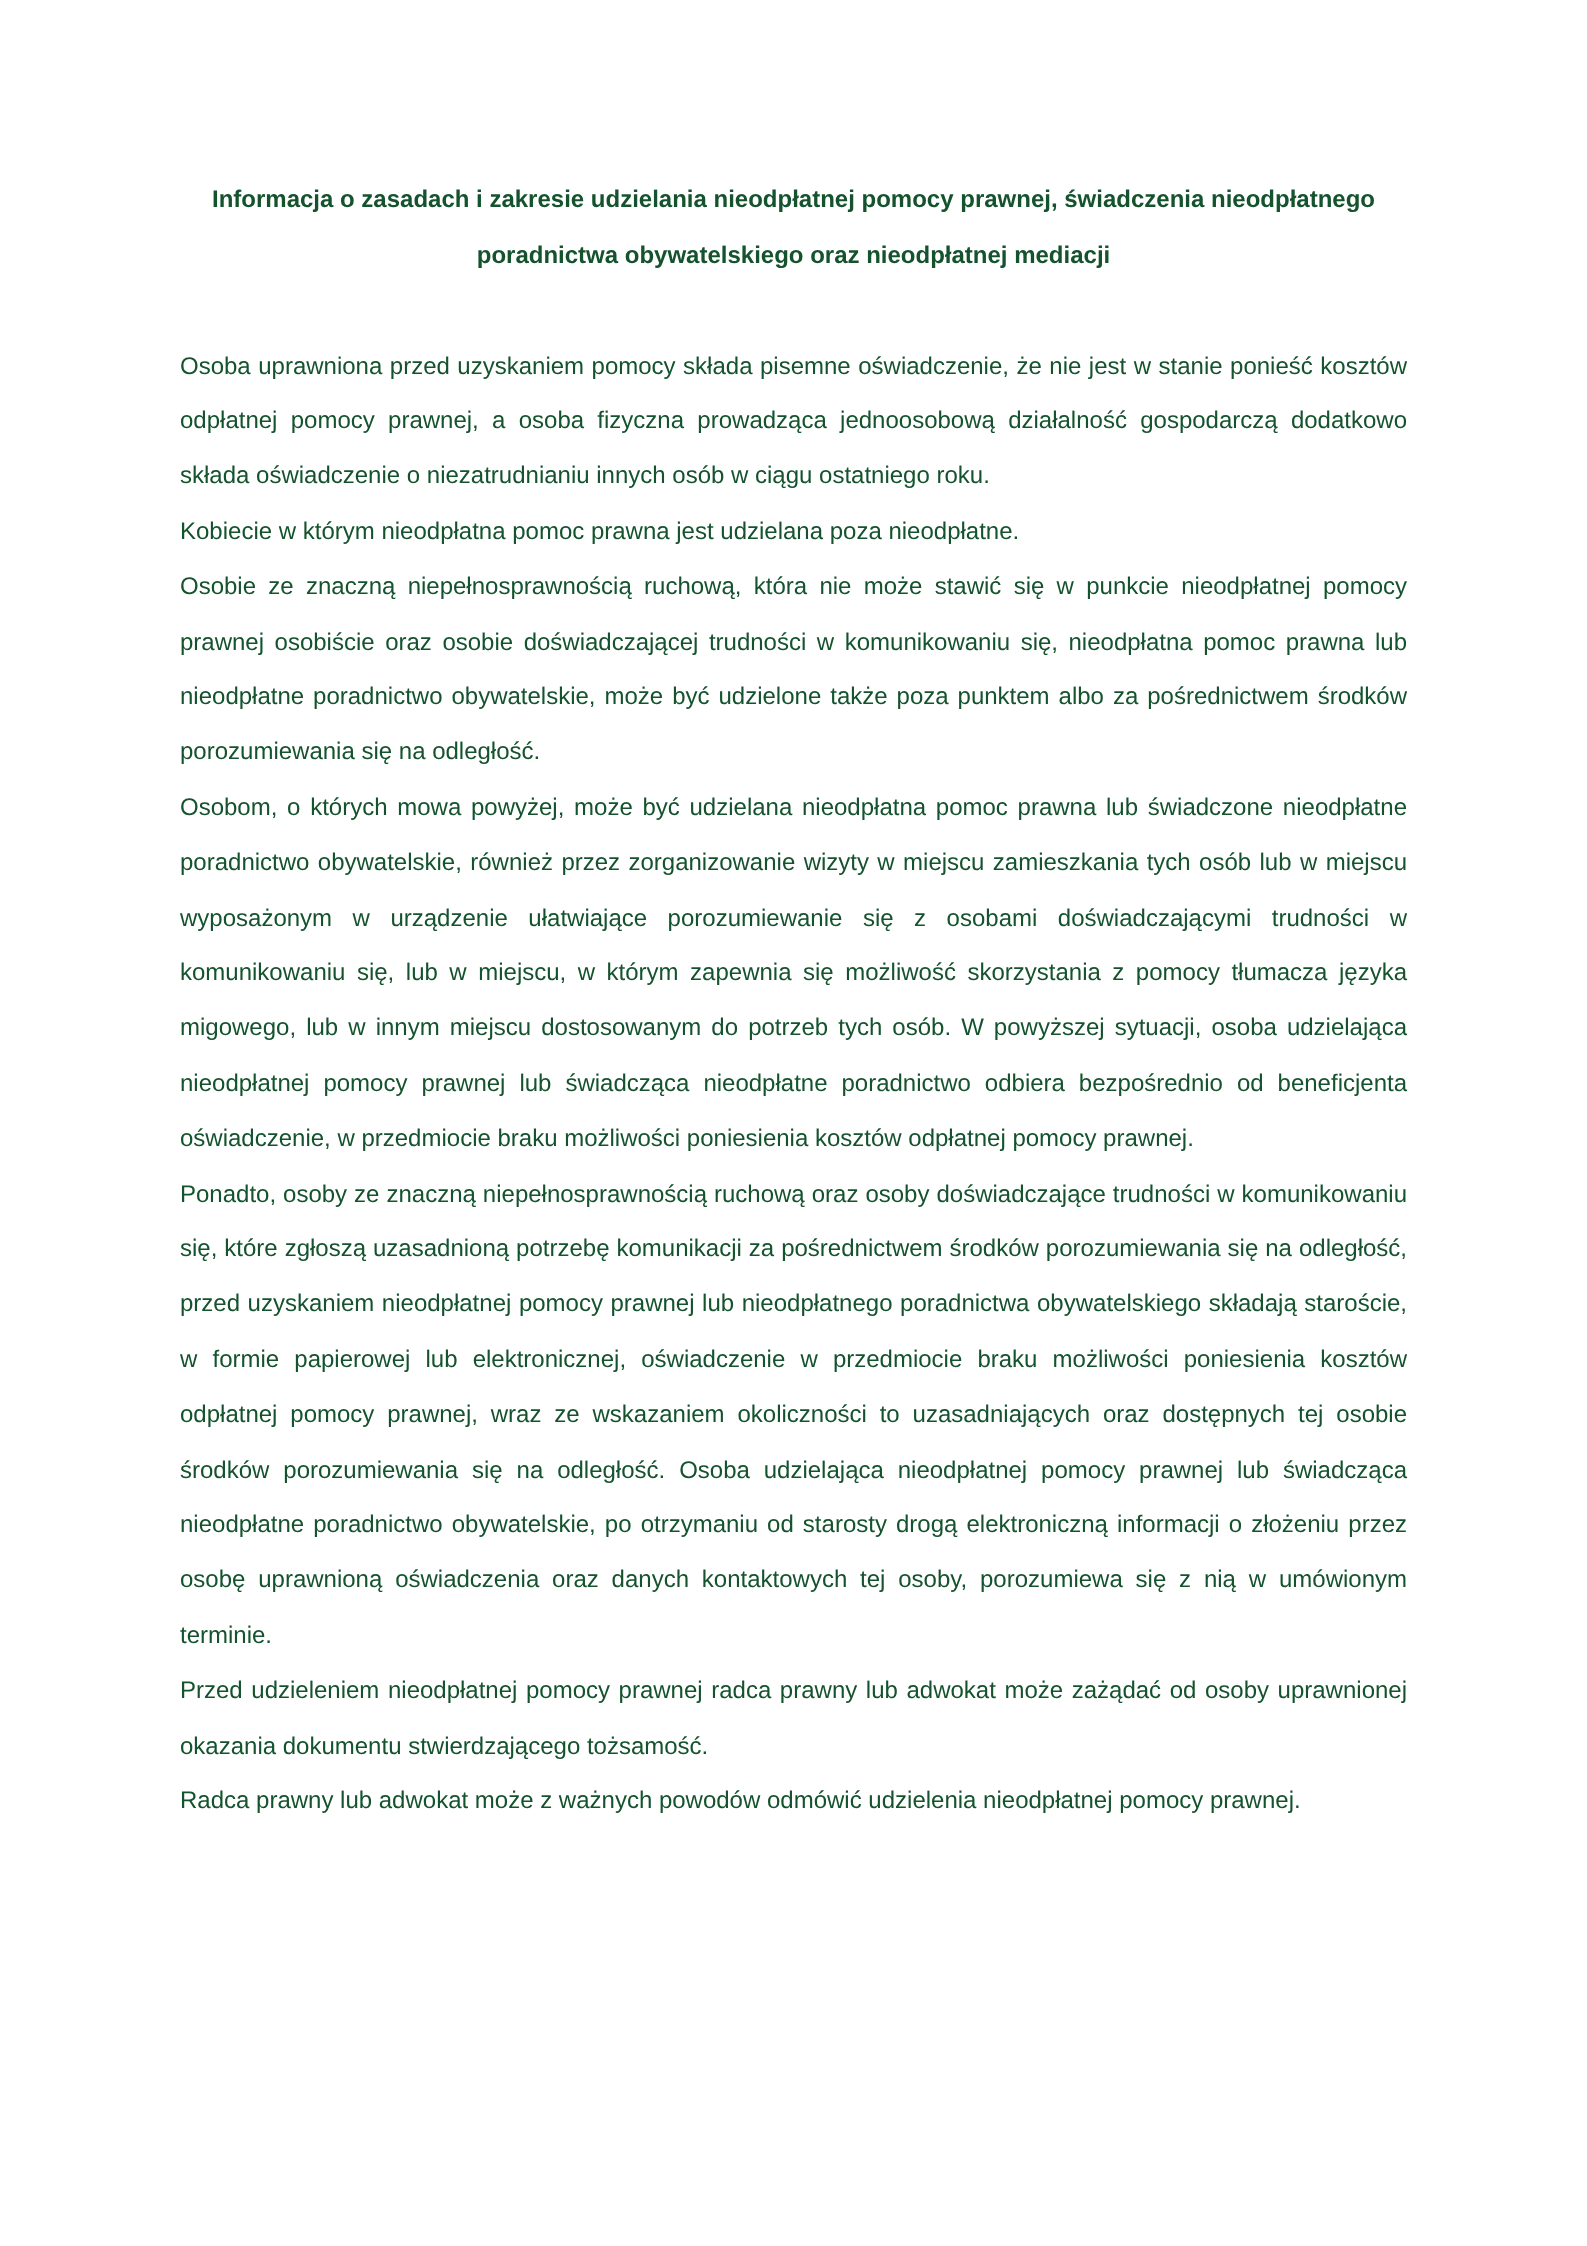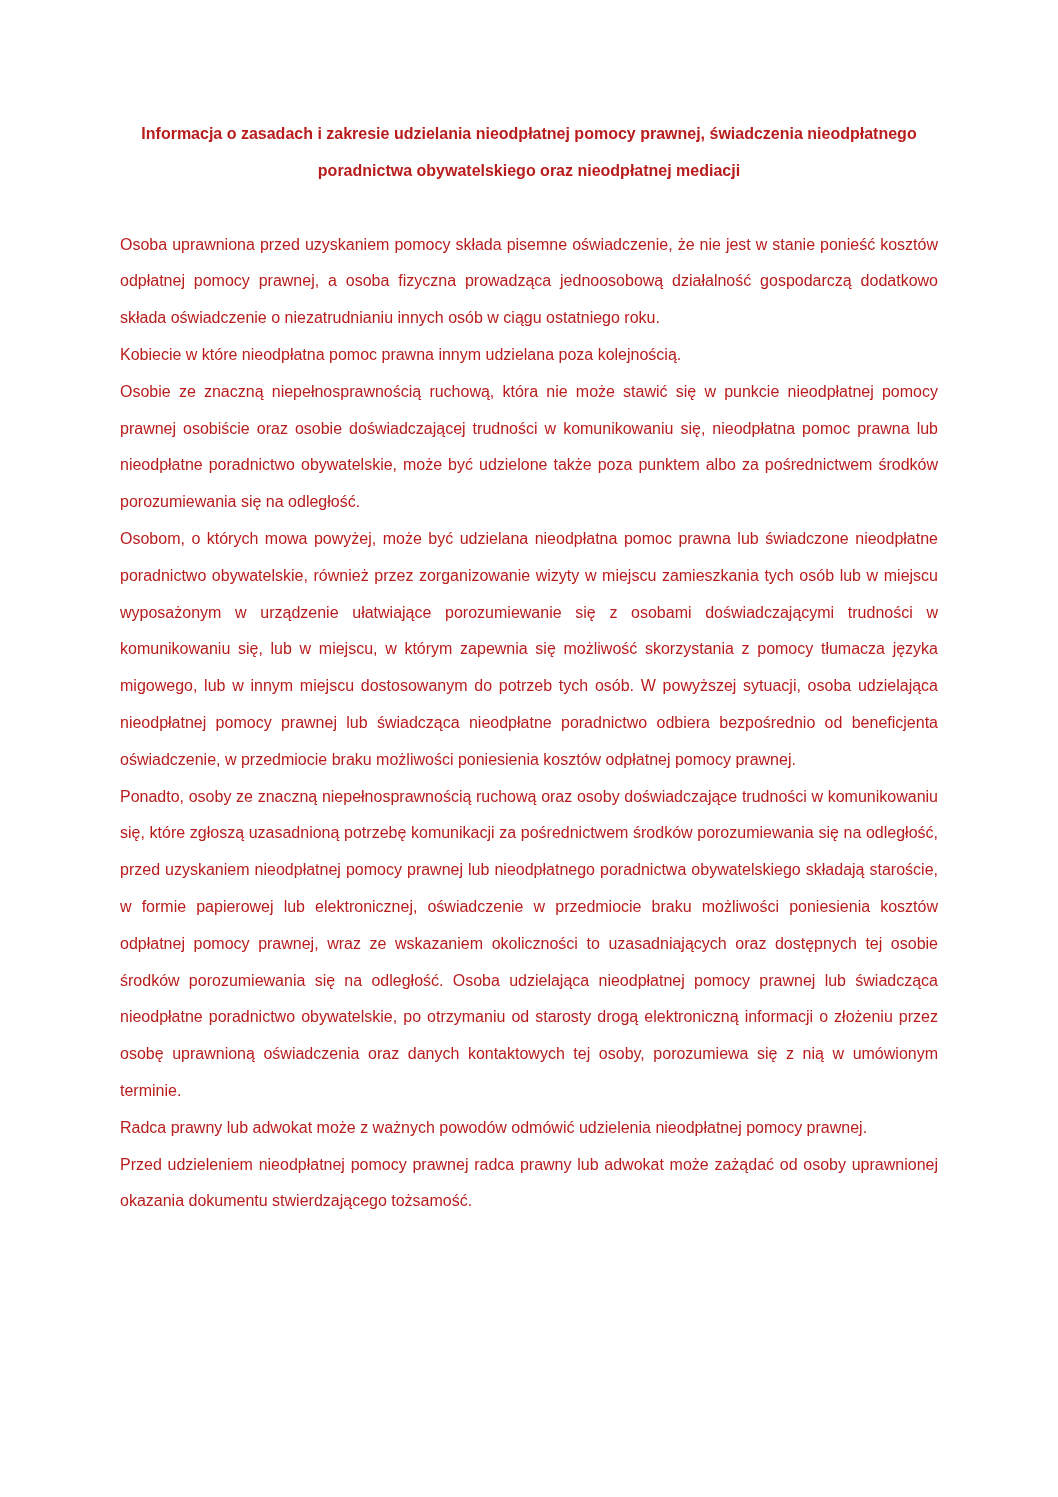--- a/index.html
+++ b/index.html
@@ -41,25 +41,25 @@
     padding: 0;
   }
   .para .b {
     font-weight: normal;
   }
 </style>
 </head>
 <body style="background: rgb(255, 255, 255);">
 
 <div class="page">
-  <div class="content" style="color: #b91c1c;">
+  <div class="content" style="color: #14532d;">
     <h1 class="title">Informacja o zasadach i zakresie udzielania nieodpłatnej pomocy prawnej, świadczenia nieodpłatnego poradnictwa obywatelskiego oraz nieodpłatnej mediacji</h1>
     <div class="body-text">
         <p class="para"><span class="b">Osoba uprawniona</span><span> przed uzyskaniem pomocy składa pisemne oświadczenie, że nie jest w stanie ponieść kosztów odpłatnej pomocy prawnej, a osoba fizyczna prowadząca jednoosobową działalność gospodarczą dodatkowo składa oświadczenie o niezatrudnianiu innych osób w ciągu ostatniego roku.</span></p>
-        <p class="para"><span class="b">Kobiecie w które</span><span> nieodpłatna pomoc prawna innym udzielana poza kolejnością.</span></p>
+        <p class="para"><span class="b">Kobiecie w którym</span><span> nieodpłatna pomoc prawna jest udzielana poza nieodpłatne.</span></p>
         <p class="para"><span class="b">Osobie ze znaczną niepełnosprawnością ruchową</span><span>, która nie może stawić się w punkcie nieodpłatnej pomocy prawnej osobiście oraz osobie doświadczającej trudności w komunikowaniu się, nieodpłatna pomoc prawna lub nieodpłatne poradnictwo obywatelskie, może być udzielone także poza punktem albo za pośrednictwem środków porozumiewania się na odległość.</span></p>
         <p class="para"><span class="b">Osobom, o których mowa powyżej</span><span>, może być udzielana nieodpłatna pomoc prawna lub świadczone nieodpłatne poradnictwo obywatelskie, również przez zorganizowanie wizyty w miejscu zamieszkania tych osób lub w miejscu wyposażonym w urządzenie ułatwiające porozumiewanie się z osobami doświadczającymi trudności w komunikowaniu się, lub w miejscu, w którym zapewnia się możliwość skorzystania z pomocy tłumacza języka migowego, lub w innym miejscu dostosowanym do potrzeb tych osób. W powyższej sytuacji, osoba udzielająca nieodpłatnej pomocy prawnej lub świadcząca nieodpłatne poradnictwo odbiera bezpośrednio od beneficjenta oświadczenie, w przedmiocie braku możliwości poniesienia kosztów odpłatnej pomocy prawnej.</span></p>
         <p class="para"><span class="b">Ponadto, osoby ze znaczną niepełnosprawnością ruchową oraz osoby doświadczające trudności w komunikowaniu się,</span><span> które zgłoszą uzasadnioną potrzebę komunikacji za pośrednictwem środków porozumiewania się na odległość, przed uzyskaniem nieodpłatnej pomocy prawnej lub nieodpłatnego poradnictwa obywatelskiego składają staroście, w formie papierowej lub elektronicznej, oświadczenie w przedmiocie braku możliwości poniesienia kosztów odpłatnej pomocy prawnej, wraz ze wskazaniem okoliczności to uzasadniających oraz dostępnych tej osobie środków porozumiewania się na odległość. Osoba udzielająca nieodpłatnej pomocy prawnej lub świadcząca nieodpłatne poradnictwo obywatelskie, po otrzymaniu od starosty drogą elektroniczną informacji o złożeniu przez osobę uprawnioną oświadczenia oraz danych kontaktowych tej osoby, porozumiewa się z nią w umówionym terminie.</span></p>
+        <p class="para"><span>Przed udzieleniem nieodpłatnej pomocy prawnej radca prawny lub adwokat może zażądać od osoby uprawnionej </span><span class="b">okazania dokumentu</span><span> stwierdzającego tożsamość.</span></p>
         <p class="para"><span>Radca prawny lub adwokat może </span><span class="b">z ważnych powodów odmówić</span><span> udzielenia nieodpłatnej pomocy prawnej.</span></p>
-        <p class="para"><span>Przed udzieleniem nieodpłatnej pomocy prawnej radca prawny lub adwokat może zażądać od osoby uprawnionej </span><span class="b">okazania dokumentu</span><span> stwierdzającego tożsamość.</span></p>
       </div>
   </div>
 </div>
 
 </body></html>

